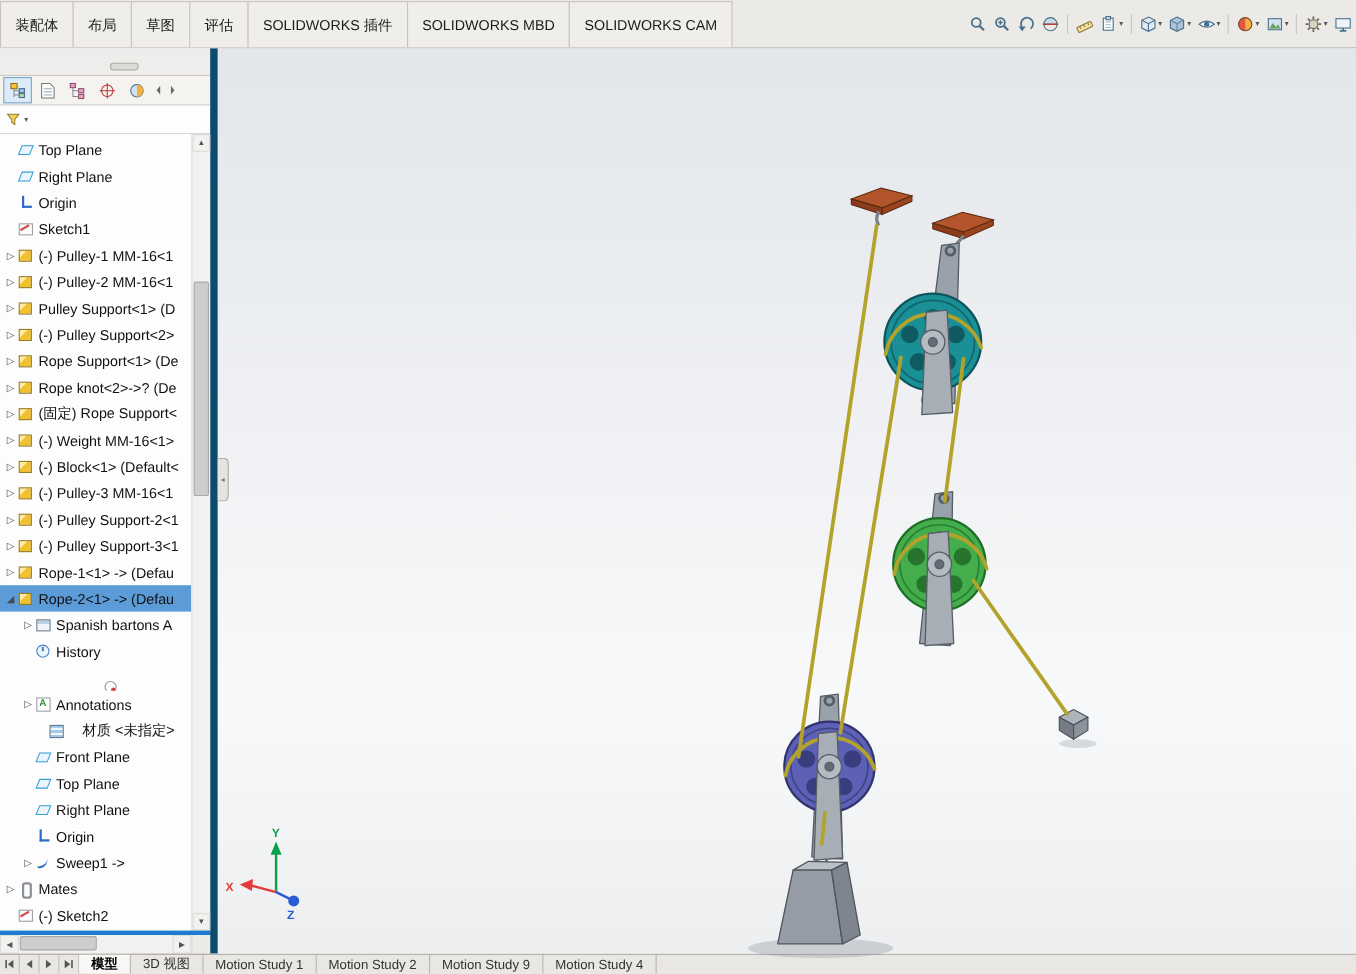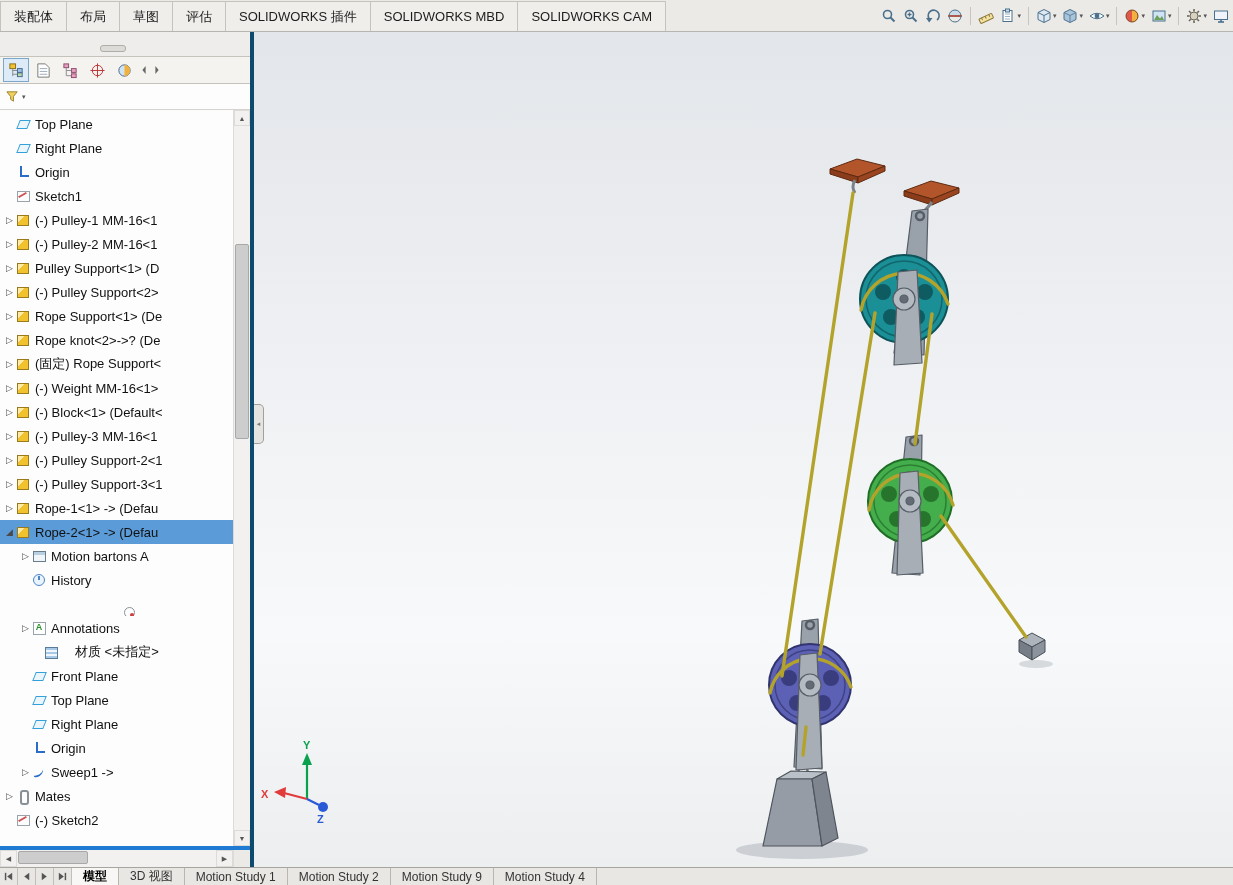--- a/index.html
+++ b/index.html
@@ -1,32 +1,32 @@
 <!DOCTYPE html>
 <html><head>
 <meta charset="utf-8">
 <style>
   *{margin:0;padding:0;box-sizing:border-box}
   html,body{width:1233px;height:885px;overflow:hidden;font-family:"Liberation Sans","DejaVu Sans",sans-serif;background:#e8e8e8;cursor:default;user-select:none}
   #app{width:1233px;height:885px;display:flex;flex-direction:column}
 
   
-  #tabbar{height:32px;background:#eceae7;border-bottom:1px solid #b8b5b0;display:flex;align-items:stretch}
+  #tabbar{height:44px;background:#eceae7;border-bottom:1px solid #b8b5b0;display:flex;align-items:stretch}
   .rtab{display:flex;align-items:center;padding:0 13px;font-size:13px;color:#1c1c1c;background:#f0eeeb;border:1px solid #c6c2bc;border-bottom:none;margin-top:1px;white-space:nowrap}
   .rtab+.rtab{margin-left:-1px}
   .rtab.active{background:#fcfcfb}
   #headsup{margin-left:auto;display:flex;align-items:center;gap:2px;padding-right:2px}
   .hicon{height:24px;display:flex;align-items:center;justify-content:center;padding:0 2px}
   .hicon svg{width:16px;height:16px}
   .hsep{width:1px;height:18px;background:#c8c5c0;margin:0 3px}
   .dd{font-size:7px;color:#555;margin-left:1px}
 
   
   #main{flex:1;display:flex;min-height:0}
-  #leftcol{width:254px;display:flex;flex-direction:column;background:#f0efec;border-right:4px solid #0c4a6e}
+  #leftcol{width:198px;display:flex;flex-direction:column;background:#f0efec;border-right:7px solid #0c4a6e}
   #panel-strip{height:24px;position:relative;background:#eeedeb}
   .grip{position:absolute;left:100px;top:13px;width:26px;height:7px;background:#dddbd8;border:1px solid #b0ada8;border-radius:3px}
   #panel-tabs{height:28px;background:#f4f3f0;border-top:1px solid #c6c2bc;border-bottom:1px solid #c6c2bc;display:flex;align-items:center;padding:0 3px;gap:1px}
   .ptab{width:26px;height:24px;display:flex;align-items:center;justify-content:center;border:1px solid transparent}
   .ptab svg{width:17px;height:17px}
   .ptab.active{background:#dcebf7;border-color:#7aa7cc}
   .pscroll{width:12px;height:24px;display:flex;align-items:center;justify-content:center}
   .pscroll:first-of-type{margin-left:auto}
   .pscroll svg{width:8px;height:14px}
   #filter-row{height:26px;background:#fdfdfd;border-bottom:1px solid #d6d3ce;display:flex;align-items:center;padding:0 5px;gap:2px}
@@ -363,21 +363,21 @@
               <span class="lbl">Rope-1&lt;1&gt; -&gt; (Defau</span>
             </div>
             <div class="tree-row selected" style="padding-left: 3px;">
               <span class="arrow">◢</span>
               <span class="ti component-icon"></span>
               <span class="lbl">Rope-2&lt;1&gt; -&gt; (Defau</span>
             </div>
             <div class="tree-row" style="padding-left: 19px;">
               <span class="arrow">▷</span>
               <span class="ti reference-icon"></span>
-              <span class="lbl">Motion bartons A</span>
+              <span class="lbl">Spanish bartons A</span>
             </div>
             <div class="tree-row" style="padding-left: 19px;">
               <span class="arrow"></span>
               <span class="ti history-icon"></span>
               <span class="lbl">History</span>
             </div>
             <div class="tree-row" style="padding-left: 28px; flex-direction: column;">
               <span class="arrow"></span>
               <span class="ti sensors-icon"></span>
               <span class="lbl">Sensors</span>

